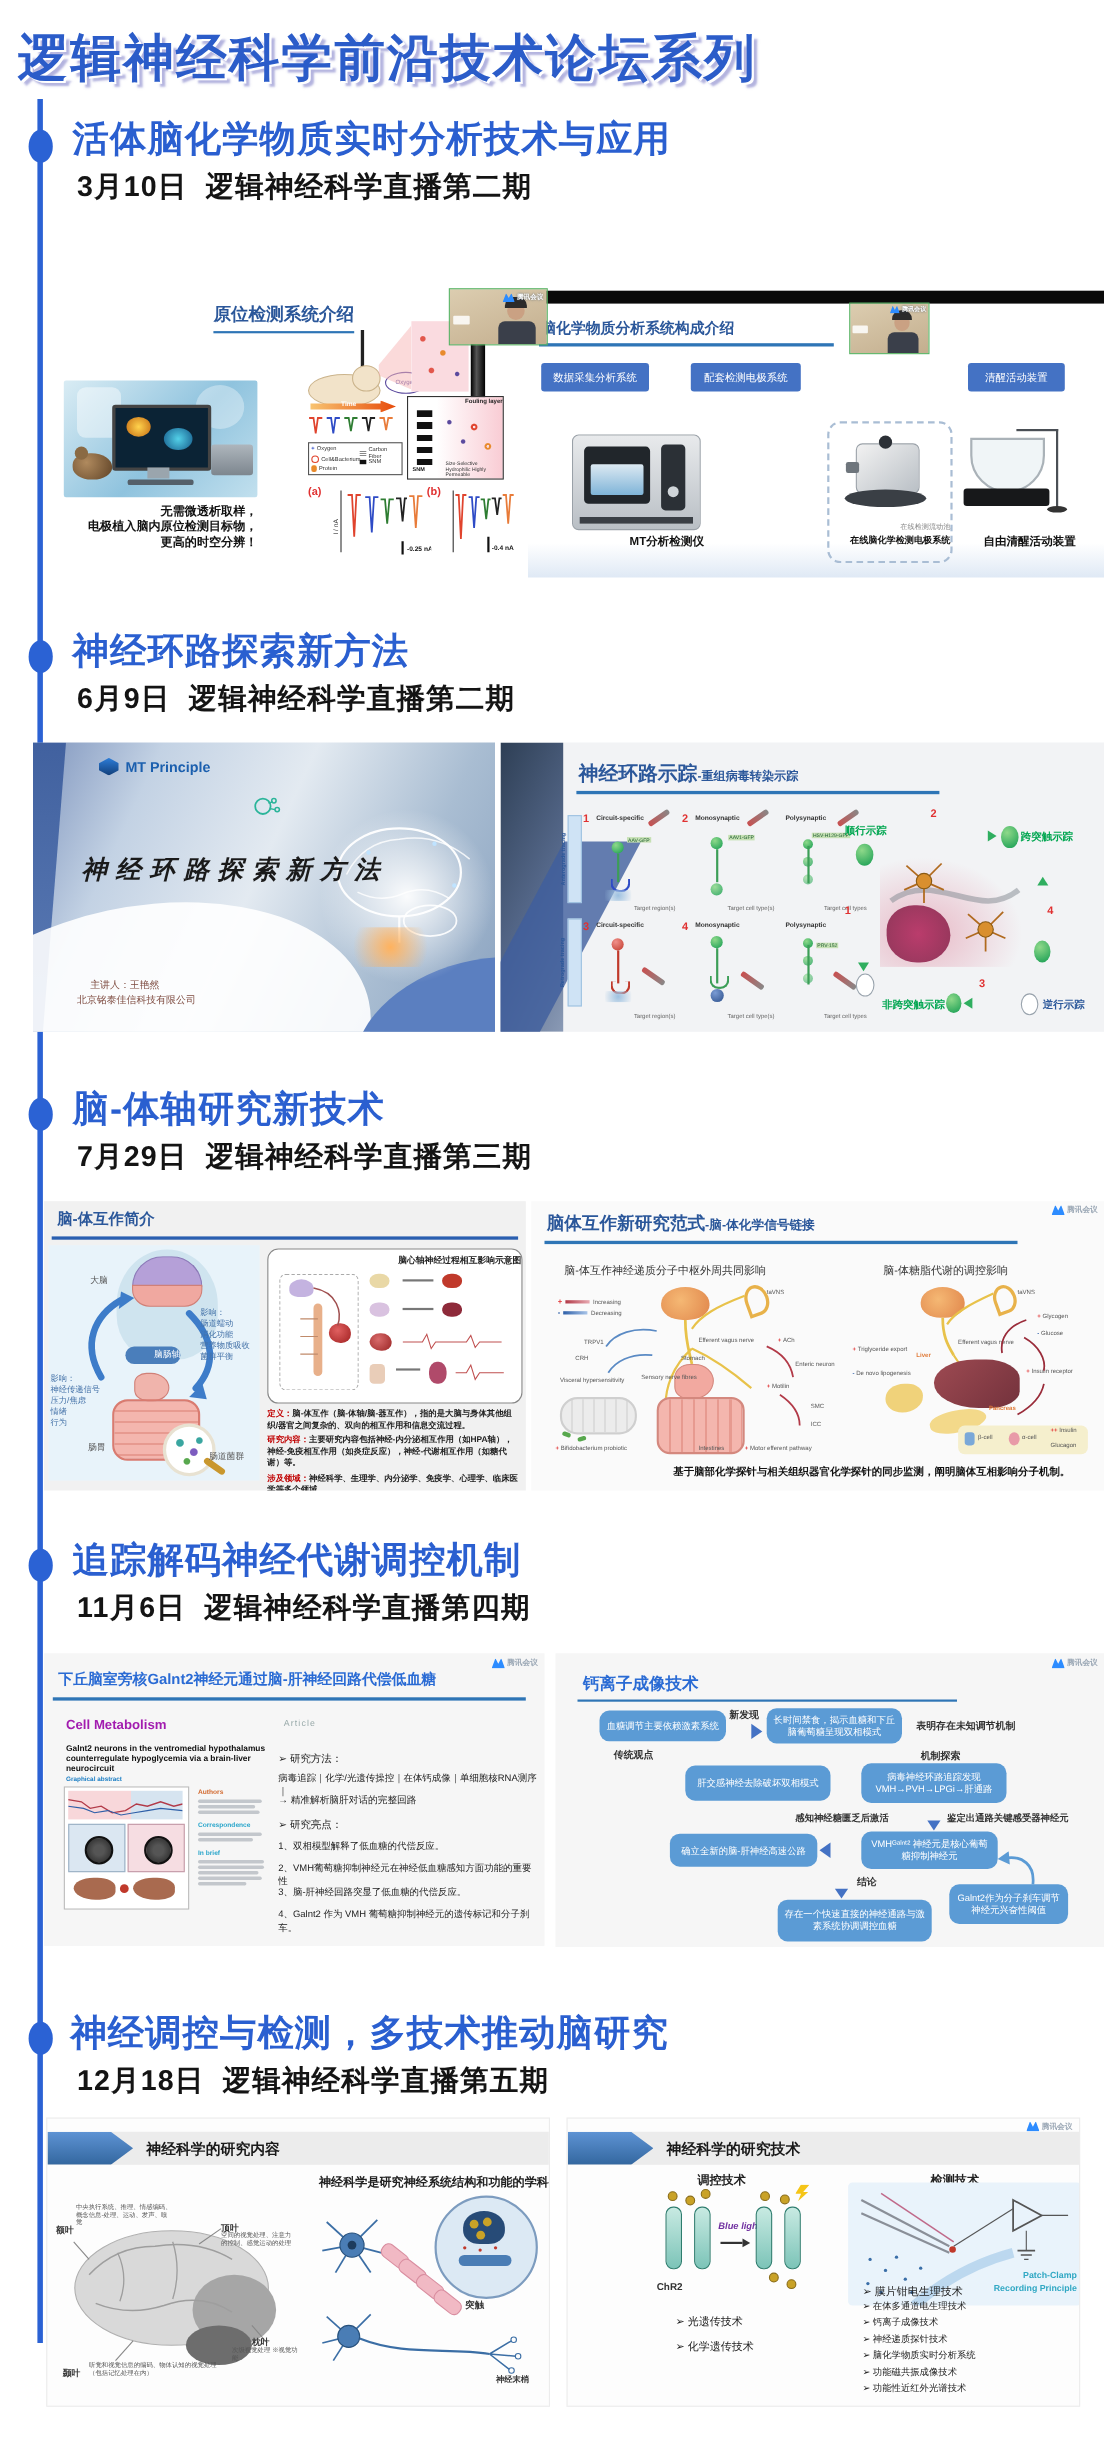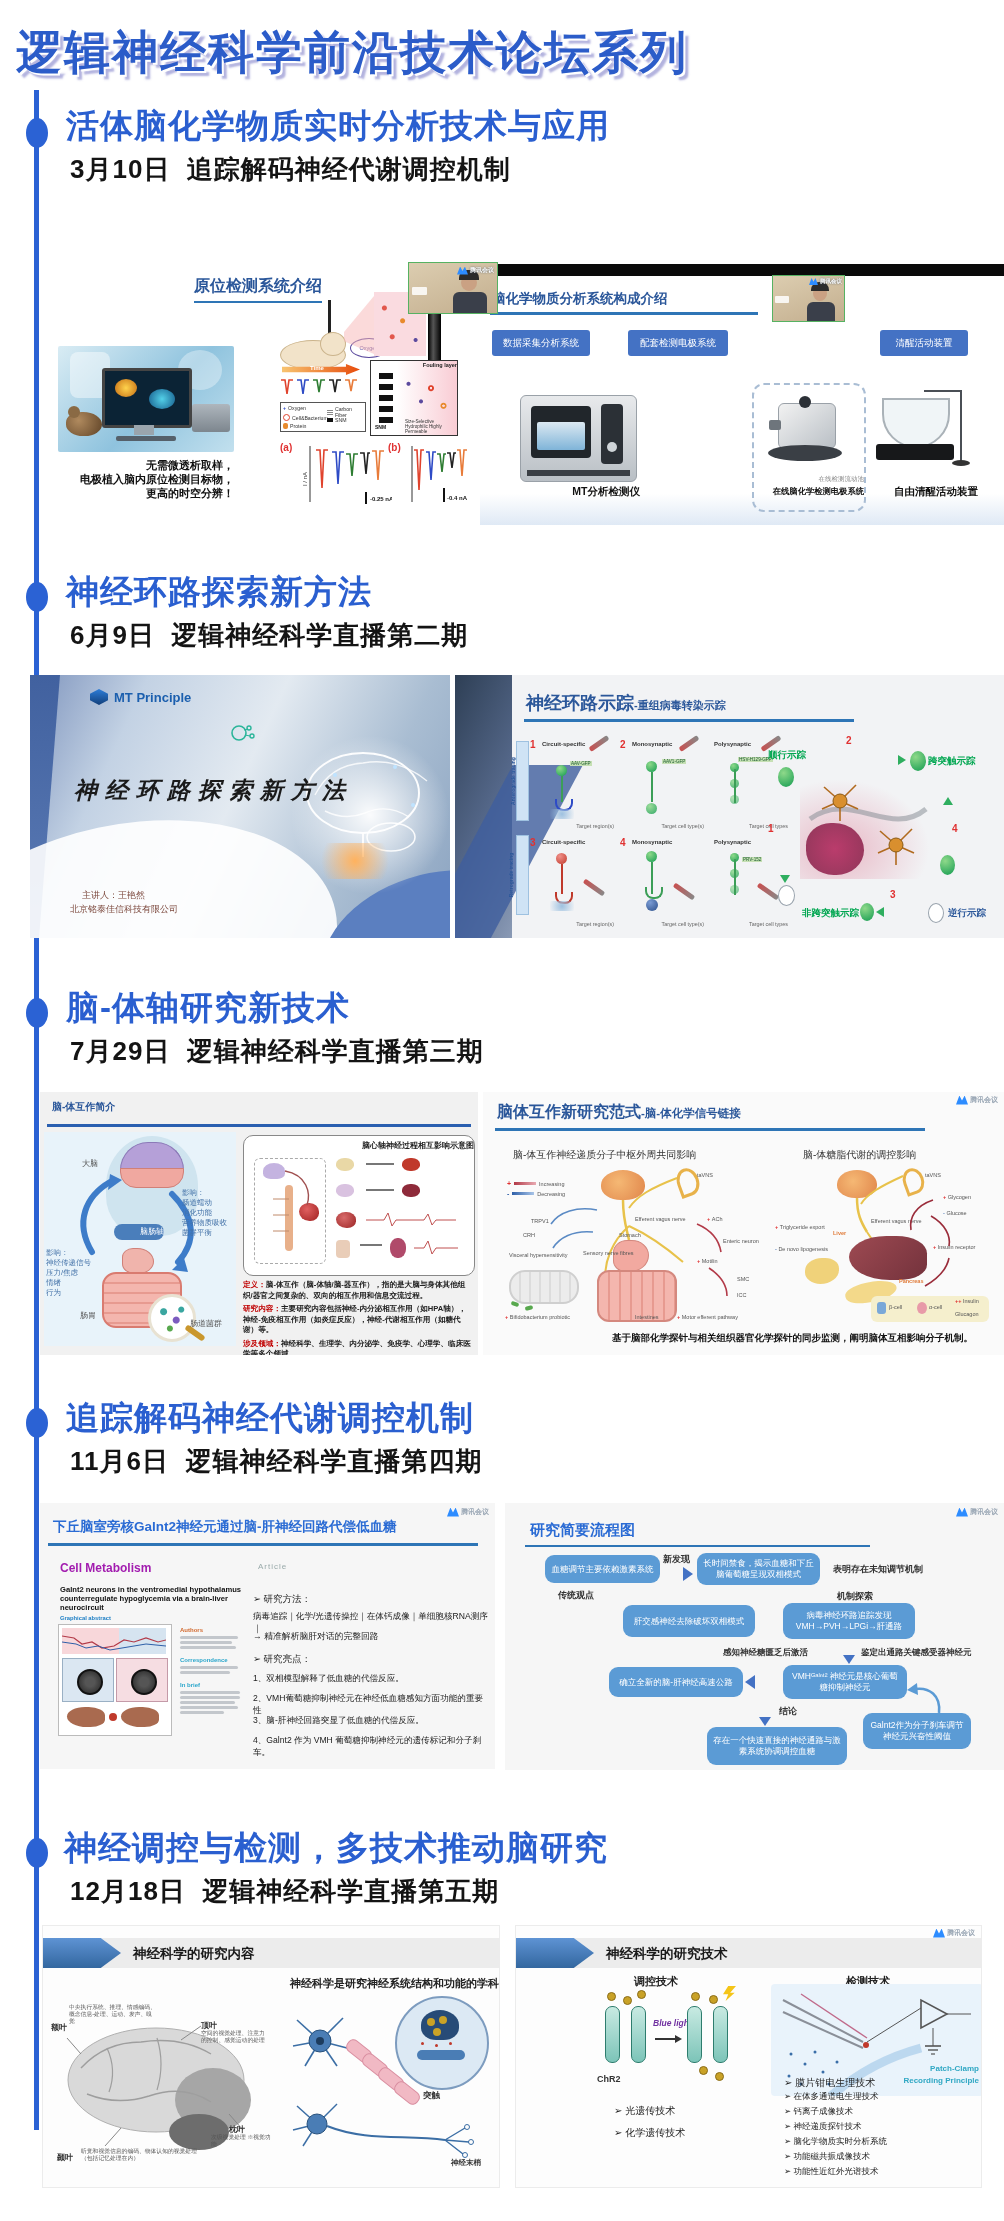--- a/index.html
+++ b/index.html
@@ -42,21 +42,21 @@
   <div class="abs mt" style="left:16px;top:22px">逻辑神经科学前沿技术论坛系列</div>
 
   <div class="abs tl" style="left:34px;top:90px;height:2040px"></div>
   <div class="abs dot" style="left:26px;top:118px"></div>
   <div class="abs dot" style="left:26px;top:582px"></div>
   <div class="abs dot" style="left:26px;top:998px"></div>
   <div class="abs dot" style="left:26px;top:1408px"></div>
   <div class="abs dot" style="left:26px;top:1838px"></div>
 
   <div class="abs st" style="left:66px;top:104px">活体脑化学物质实时分析技术与应用</div>
-  <div class="abs ss" style="left:70px;top:152px">3月10日  追踪解码神经代谢调控机制</div>
+  <div class="abs ss" style="left:70px;top:152px">3月10日  逻辑神经科学直播第二期</div>
 
   <div class="slide" style="left:52px;top:262px;width:420px;height:260px;background:#fff">
     <div class="abs sh" style="left:142px;top:14px;font-size:16px;border-bottom:2px solid #2e75b6;padding-bottom:4px">原位检测系统介绍</div>
 
     <div class="abs" style="left:6px;top:84px;width:176px;height:106px;background:linear-gradient(135deg,#d9ecf4,#8fc3de 55%,#c2e0ee);border-radius:2px">
       <div class="abs" style="left:12px;top:6px;width:40px;height:46px;background:rgba(255,255,255,.45);border-radius:8px"></div>
       <div class="abs" style="left:120px;top:4px;width:44px;height:40px;background:rgba(255,255,255,.35);border-radius:50%"></div>
       <div class="abs" style="left:44px;top:22px;width:84px;height:54px;background:#0b2335;border:3px solid #444;border-radius:3px">
         <div class="abs" style="left:10px;top:8px;width:22px;height:18px;background:radial-gradient(circle,#ffd34d,#c46a12);border-radius:50%"></div>
         <div class="abs" style="left:44px;top:18px;width:26px;height:20px;background:radial-gradient(circle,#53d0e8,#155a8a);border-radius:50%"></div>
@@ -375,21 +375,21 @@
       <div class="abs tri" style="left:364px;top:232px;border-top:5px solid transparent;border-bottom:5px solid transparent;border-right:8px solid #2fae5f"></div>
       <div class="abs wcell" style="left:416px;top:228px;width:14px;height:18px"></div>
       <span class="abs gl" style="left:436px;top:232px;font-size:9.5px;color:#2b579a">逆行示踪</span>
     </div>
   </div>
 
   <div class="abs st" style="left:66px;top:986px">脑-体轴研究新技术</div>
   <div class="abs ss" style="left:70px;top:1034px">7月29日  逻辑神经科学直播第三期</div>
 
   <div class="slide" style="left:40px;top:1092px;width:438px;height:263px;background:#f1f1f1">
-    <div class="abs sh" style="left:12px;top:8px;font-size:10px">脑-体互作简介</div>
+    <div class="abs sh" style="left:12px;top:8px;font-size:14px">脑-体互作简介</div>
     <div class="abs ul" style="left:7px;top:32px;width:424px;background:#2a5fb0"></div>
 
     <div class="abs" style="left:4px;top:40px;width:192px;height:214px;background:#e8f3fa">
       <div class="abs" style="left:62px;top:4px;width:92px;height:100px;background:#cfe4ef;border-radius:50% 50% 40% 40%"></div>
       <div class="abs" style="left:76px;top:10px;width:62px;height:26px;background:#b5a0d8;border-radius:30px 30px 0 0;border:1px solid #8c7ab8"></div>
       <div class="abs" style="left:76px;top:36px;width:62px;height:18px;background:#f0a8a0;border-radius:0 0 16px 16px;border:1px solid #d08078"></div>
       <span class="abs" style="left:38px;top:26px;font-size:8px;color:#555">大脑</span>
       <svg class="abs" width="192" height="214">
         <path d="M48,120 C30,90 42,64 66,50" fill="none" stroke="#3d7cc9" stroke-width="6" stroke-linecap="round"></path>
         <polygon points="66,42 78,48 64,58" fill="#3d7cc9"></polygon>
@@ -612,21 +612,21 @@
     <div class="abs" style="left:213px;top:190px;width:238px;font-size:8.6px;color:#222">2、VMH葡萄糖抑制神经元在神经低血糖感知方面功能的重要性</div>
     <div class="abs" style="left:213px;top:212px;width:238px;font-size:8.6px;color:#222">3、脑-肝神经回路突显了低血糖的代偿反应。</div>
     <div class="abs" style="left:213px;top:232px;width:238px;font-size:8.6px;color:#222">4、Galnt2 作为 VMH 葡萄糖抑制神经元的遗传标记和分子刹车。</div>
   </div>
 
   <div class="slide" style="left:505px;top:1503px;width:499px;height:267px;background:#f6f6f6">
     <div class="abs flex" style="right:6px;top:4px;gap:2px">
       <span class="mic" style="width:12px;height:9px;display:inline-block"></span>
       <span class="mlt" style="font-size:7px">腾讯会议</span>
     </div>
-    <div class="abs" style="left:25px;top:18px;font-size:15px;font-weight:bold;color:#2a6bd4;white-space:pre">研究简要流程图</div>
+    <div class="abs" style="left:25px;top:18px;font-size:15px;font-weight:bold;color:#2a6bd4;white-space:pre">钙离子成像技术</div>
     <div class="abs ul" style="left:20px;top:42px;width:345px;height:2px"></div>
     <div class="abs fb" style="left:40px;top:52px;width:115px;height:28px">血糖调节主要依赖激素系统</div>
     <div class="abs nb" style="left:53px;top:86px">传统观点</div>
     <div class="abs nb" style="left:158px;top:50px">新发现</div>
     <div class="abs bline" style="left:158px;top:68px;width:20px;height:6px"></div>
     <div class="abs tri" style="left:178px;top:64px;border-top:7px solid transparent;border-bottom:7px solid transparent;border-left:10px solid #4472c4"></div>
     <div class="abs fb" style="left:192px;top:50px;width:123px;height:32px">长时间禁食，揭示血糖和下丘脑葡萄糖呈现双相模式</div>
     <div class="abs nb" style="left:328px;top:60px">表明存在未知调节机制</div>
     <div class="abs nb" style="left:332px;top:87px">机制探索</div>
     <div class="abs bline" style="left:252px;top:82px;width:2px;height:10px"></div>

